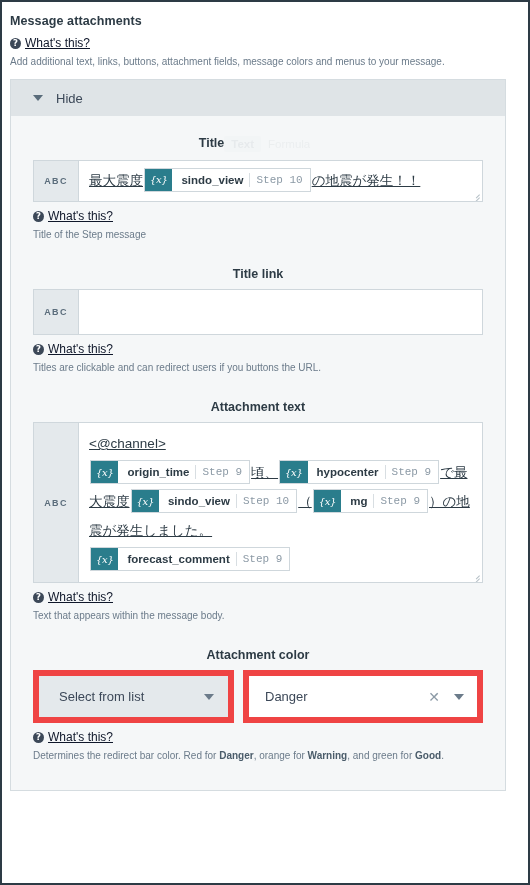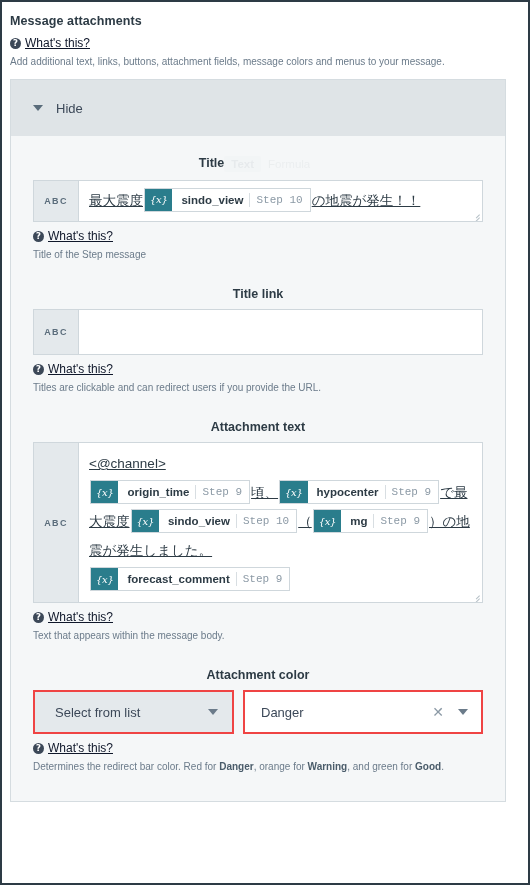--- a/index.html
+++ b/index.html
@@ -86,21 +86,21 @@
   .panel {
     margin-top: 9px;
     border: 1px solid #d5dce0;
     background: #f5f7f8;
     width: 496px;
     box-sizing: border-box;
   }
 
   .panel-header {
     background: #dfe4e7;
-    height: 56px;
+    height: 36px;
     display: flex;
     align-items: center;
     padding-left: 22px;
     box-sizing: border-box;
     cursor: pointer;
   }
   .caret-down {
     width: 0; height: 0;
     border-left: 5px solid transparent;
     border-right: 5px solid transparent;
@@ -255,22 +255,22 @@
 
   .jp { font-size: 13.5px; color: #2d3b45; text-decoration: underline; }
 
   
   .select-row {
     display: flex;
     gap: 9px;
     align-items: stretch;
   }
   .select-box {
-    height: 44px;
-    border: 2px solid #ef4444;
+    height: 53px;
+    border: 6px solid #ef4444;
     display: flex;
     align-items: center;
     box-sizing: border-box;
     cursor: pointer;
   }
   .select-left {
     width: 201px;
     flex: 0 0 201px;
     background: #e4e9ec;
     justify-content: space-between;
@@ -370,21 +370,21 @@
 
         <div class="input-shell">
           <div class="abc-gutter">ABC</div>
           <div class="input-area empty"></div>
         </div>
 
         <div class="help-row help-block">
           <span class="help-icon">?</span>
           <span class="help-link">What's this?</span>
         </div>
-        <div class="desc-text">Titles are clickable and can redirect users if you provide the URL.</div>
+        <div class="desc-text">Titles are clickable and can redirect users if you buttons the URL.</div>
       </div>
 
       <div class="field-group">
         <div class="field-label-row">
           <span class="field-label">Attachment text</span>
         </div>
 
         <div class="input-shell">
           <div class="abc-gutter">ABC</div>
           <div class="input-area multi" style="min-height:136px; padding-top:6px;">

